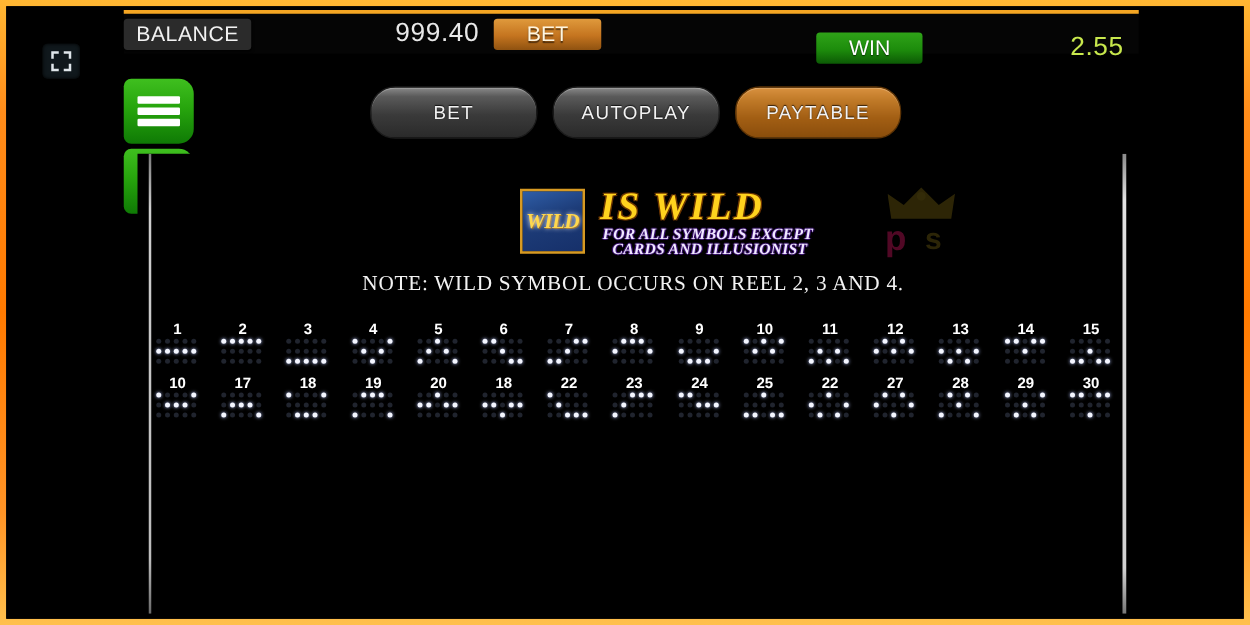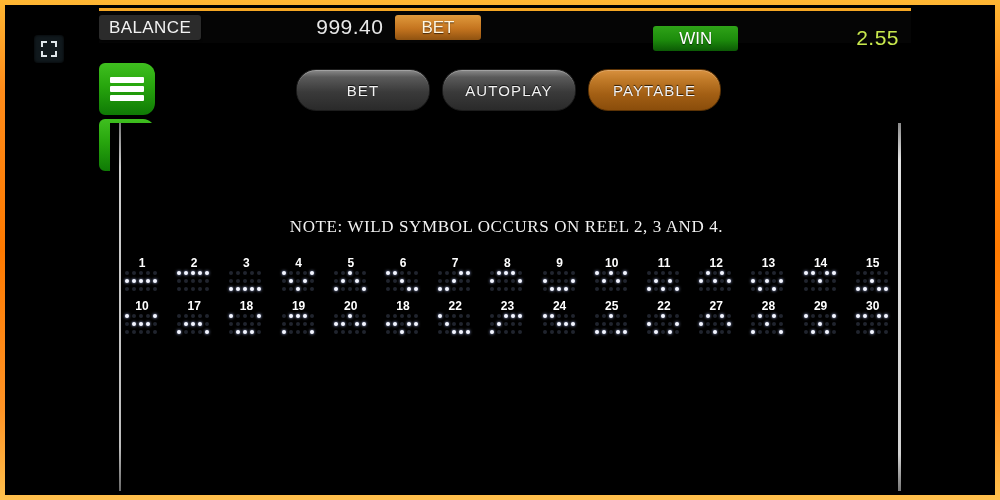--- a/index.html
+++ b/index.html
@@ -190,20 +190,36 @@
     <div id="tabs">
       <div id="tabBet" class="tab tabGrey">BET</div>
       <div id="tabAuto" class="tab tabGrey">AUTOPLAY</div>
       <div id="tabPay" class="tab tabOrange">PAYTABLE</div>
     </div>
 
     <div id="panel">
       <div class="railLeft"></div>
       <div class="railRight"></div>
 
+      <div id="wildRow">
+        <div id="wildTile">
+          <span id="wildTileTxt">WILD</span>
+        </div>
+        <div id="isWild">IS WILD</div>
+        <div id="wildSub1">FOR ALL SYMBOLS EXCEPT</div>
+        <div id="wildSub2">CARDS AND ILLUSIONIST</div>
+        <div id="mark">
+          <svg width="54" height="30" viewBox="0 0 54 30" style="position:absolute;left:16px;top:0" aria-hidden="true">
+            <path d="M3 26 L0 6 L13 15 L27 1 L41 15 L54 6 L51 26 Z" fill="#6b5a10"></path>
+            <circle cx="27" cy="8" r="3.5" fill="#7a6714"></circle>
+          </svg>
+          <span id="markP">p</span>
+          <span id="markS">s</span>
+        </div>
+      </div>
 
       <div id="note">NOTE: WILD SYMBOL OCCURS ON REEL 2, 3 AND 4.</div>
 
       <div id="lineRow1" class="lineBlock">
         <div class="lineRowInner">
               <div class="lineCell" style="left: 12px;">
                 <div class="lineNum">1</div>
                 <div class="dotGrid">
                   <span class="dot" style="left: 0px; top: 0px;"></span>
                   <span class="dot on" style="left: 0px; top: 8px;"></span>

